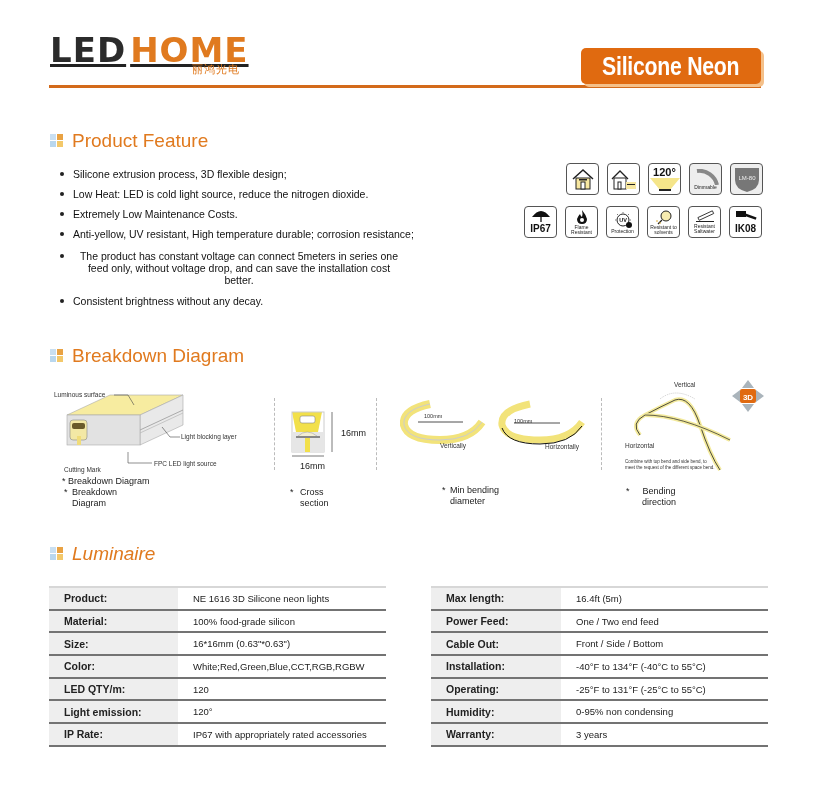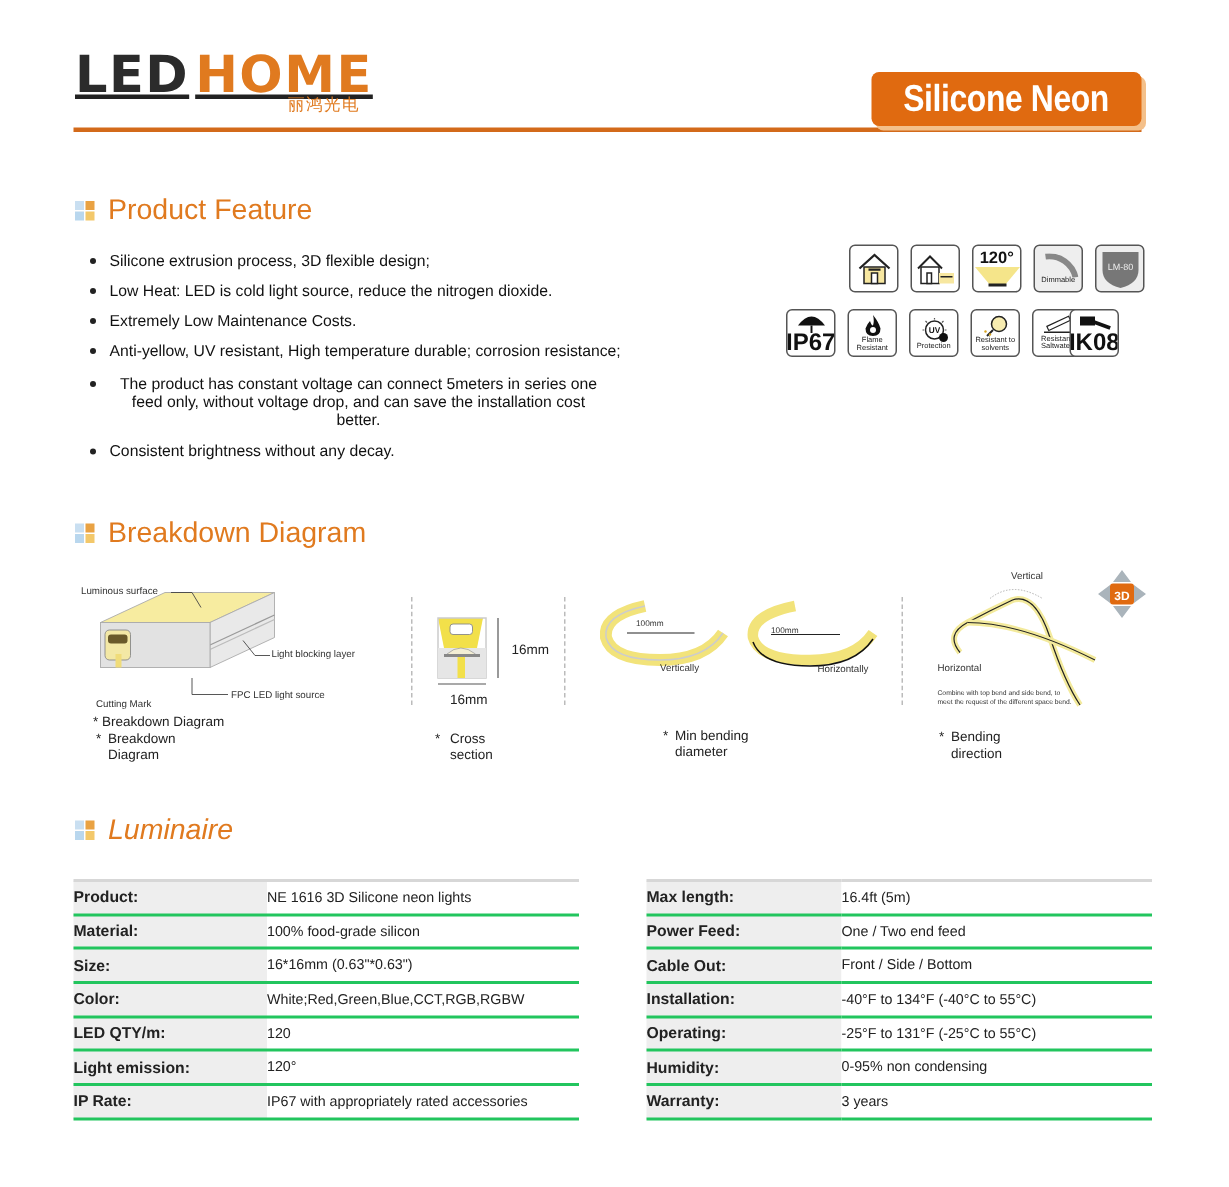--- a/index.html
+++ b/index.html
@@ -27,31 +27,31 @@
   .sec-title { font-size: 19px; color: #e07a1f; font-family: "Liberation Sans", sans-serif; }
 
   
   .features { position: absolute; left: 60px; top: 168px; width: 400px; font-size: 10.5px; color: #111; }
   .feat { display: flex; align-items: flex-start; position: absolute; left: 0; width: 400px; line-height: 12px; }
   .feat .dot { width: 4px; height: 4px; background: #222; border-radius: 50%; margin-top: 4px; margin-right: 9px; flex-shrink: 0; }
 
   
   .icon-box { position: absolute; width: 33px; height: 32px; border: 1.5px solid #555; border-radius: 4px; background: #fff; display: flex; align-items: center; justify-content: center; flex-direction: column; overflow: hidden; }
   .icon-box .cap { font-size: 5px; line-height: 5px; color: #222; text-align: center; }
-  .icon-box .big { font-size: 16px; font-weight: bold; color: #111; line-height: 12px; }
+  .icon-box .big { font-size: 10px; font-weight: bold; color: #111; line-height: 12px; }
   .icon-box.shaded { background: #eee; }
 
   
   .dash-div { position: absolute; top: 398px; height: 72px; border-left: 1px dashed #bbb; }
   .small-label { position: absolute; font-size: 6.5px; color: #333; white-space: nowrap; }
   .caption { position: absolute; font-size: 9px; color: #222; line-height: 11px; }
 
   
   table.spec { position: absolute; border-collapse: collapse; font-size: 9.5px; }
-  table.spec td { height: 22.7px; border-bottom: 2px solid #22c55e; padding: 0 0; vertical-align: middle; }
+  table.spec td { height: 22.7px; border-bottom: 2px solid #737373; padding: 0 15px; vertical-align: middle; }
   table.spec tr:first-child td { border-top: 2px solid #d7d7d7; }
   table.spec td.k { background: #eeeeee; font-weight: bold; font-size: 10.5px; color: #222; }
   table.spec td.v { background: #fff; color: #222; }
 </style>
 </head>
 <body>
 
 <div class="logo">
   <span class="logo-led">LED</span>
   <span class="logo-home">HOME</span>
@@ -168,21 +168,21 @@
     </svg>
   <span class="cap" style="width:30px;">Resistant to solvents</span>
 </div>
 <div class="icon-box" style="left:688px; top:206px;">
   <svg width="22" height="14" viewBox="0 0 22 14">
       <rect x="4" y="4" width="16" height="3" transform="rotate(-25 12 6)" fill="#fff" stroke="#222" stroke-width="0.8"></rect>
       <rect x="2" y="11" width="18" height="1" fill="#222"></rect>
     </svg>
   <span class="cap" style="width:30px;">Resistant Saltwater</span>
 </div>
-<div class="icon-box" style="left:713px; top:206px;">
+<div class="icon-box" style="left:729px; top:206px;">
   <svg width="24" height="14" viewBox="0 0 24 14">
       <rect x="2" y="2" width="10" height="6" fill="#111"></rect>
       <rect x="10" y="4" width="13" height="2.5" transform="rotate(20 10 5)" fill="#111"></rect>
     </svg>
   <span class="big">IK08</span>
 </div>
 
 <div class="sec-head" style="top:345px;">
   <div class="sq-icon">
       <i></i>
@@ -263,21 +263,21 @@
   <svg width="36" height="36" viewBox="0 0 36 36">
       <path d="M18 2 L24 10 L12 10 Z M18 34 L24 26 L12 26 Z M2 18 L10 12 L10 24 Z M34 18 L26 12 L26 24 Z" fill="#aab4bb"></path>
       <rect x="10" y="11" width="16" height="14" rx="2" fill="#e06a10"></rect>
       <text x="18" y="22" font-size="8" font-weight="bold" fill="#fff" text-anchor="middle" font-family="Liberation Sans, sans-serif">3D</text>
     </svg>
 </div>
 <span class="small-label" style="left:674px; top:381px;">Vertical</span>
 <span class="small-label" style="left:625px; top:442px;">Horizontal</span>
 <span class="small-label" style="left:625px; top:459px; font-size:4.5px; white-space:normal; width:90px; line-height:5.5px;">Combine with top bend and side bend, to meet the request of the different space bend.</span>
 <span class="caption" style="left:626px; top:486px;">*</span>
-<span class="caption" style="left:634px; top:486px; width:50px;">Bending direction</span>
+<span class="caption" style="left:634px; top:486px; width:50px;text-align:center;">Bending direction</span>
 
 <div class="sec-head" style="top:543px;font-style:italic;">
   <div class="sq-icon">
       <i></i>
       <i></i>
       <i></i>
       <i></i>
     </div>
   <span class="sec-title">Luminaire</span>
 </div>

